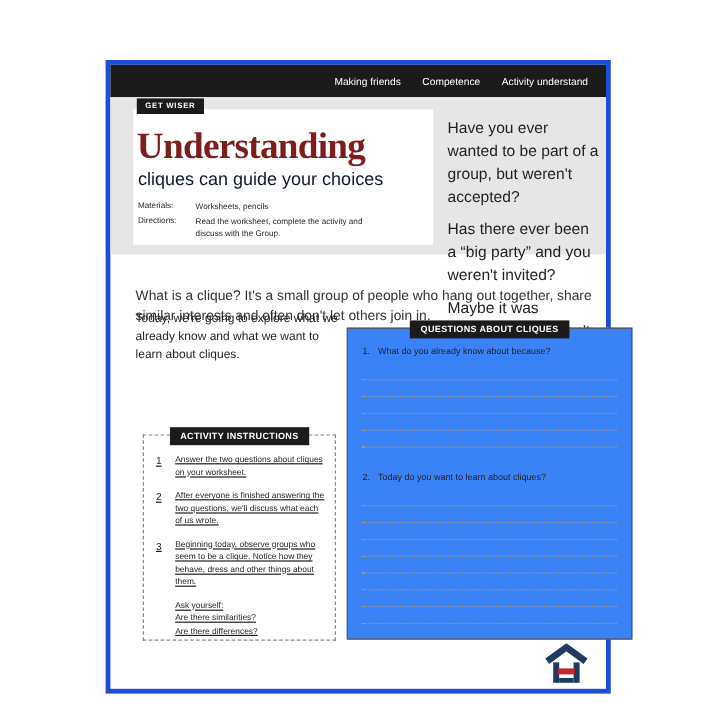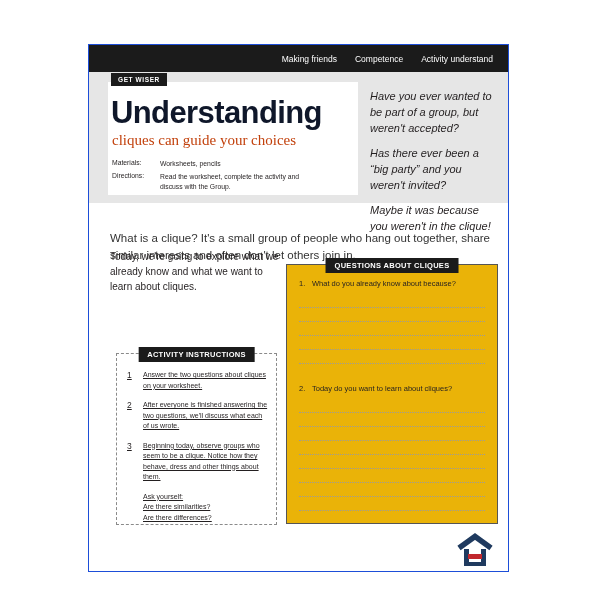--- a/index.html
+++ b/index.html
@@ -5,23 +5,23 @@
   * { box-sizing: border-box; }
   html, body { margin: 0; padding: 0; }
   body {
     width: 600px; height: 600px; position: relative;
     background: #ffffff;
     font-family: "Liberation Sans", "DejaVu Sans", sans-serif;
     color: #231f20;
     -webkit-font-smoothing: antialiased;
   }
   .sheet {
-    position: absolute; left: 88px; top: 44px;
+    position: absolute; left: 88px; top: 50px;
     width: 421px; height: 528px;
-    border: 1px solid #1d4ed8; background: #fff;
+    border: 4px solid #1d4ed8; background: #fff;
   }
   
   .topbar {
     position: absolute; left: 0; top: 0; width: 100%; height: 27px;
     background: #1b1b1b;
     display: flex; align-items: center; justify-content: flex-end;
     gap: 18px; padding-right: 15px;
   }
   .topbar .nav-item { color: #fff; font-size: 8.5px; cursor: pointer; }
   
@@ -35,29 +35,29 @@
   }
   .getwiser {
     position: absolute; left: 22px; top: 1px;
     background: #1b1b1b; color: #fff;
     font-size: 6.5px; font-weight: bold; letter-spacing: 0.6px;
     padding: 3px 7px;
   }
   .title {
     margin: 15px 0 0 3px;
     font-size: 31px; font-weight: 600; letter-spacing: -0.6px;
-    color: #0f172a; line-height: 1;
+    color: #7f1d1d; line-height: 1; font-family: Liberation Serif, serif;
   }
-  .subtitle { margin: 4px 0 0 4px; font-size: 15px; color: #c2410c; font-family: Liberation Serif, serif; }
+  .subtitle { margin: 4px 0 0 4px; font-size: 15px; color: #0f172a; }
   .meta { margin: 10px 0 0 4px; }
   .meta-row { display: flex; margin-bottom: 3px; }
   .meta-label { width: 48px; font-size: 6.8px; flex-shrink: 0; }
   .meta-value { font-size: 6.8px; line-height: 1.5; width: 160px; }
   .side-notes { position: absolute; left: 281px; top: 17px; width: 128px; }
-  .side-notes p { margin: 0 0 9px 0; font-size: 11px; line-height: 1.45; font-style: italic; }
+  .side-notes p { margin: 0 0 9px 0; font-size: 13px; line-height: 1.45; }
   
   .intro {
     position: absolute; left: 21px; top: 167px; width: 385px;
     font-size: 11.5px; line-height: 1.45; color: #333; margin-top: 18px;
   }
   .leftcol { position: absolute; left: 21px; top: 204px; width: 170px; }
   .leftcol p { margin: 0 0 11px 0; font-size: 10px; line-height: 1.5; }
   .activity-box {
     position: absolute; left: 27px; top: 308px; width: 161px; height: 172px;
     border: 1px dashed #8a8a8a;
@@ -69,22 +69,22 @@
     font-size: 7.5px; font-weight: bold; letter-spacing: 0.3px;
     padding: 3px 9px;
   }
   .steps { padding: 16px 8px 0 10px; }
   .step { display: flex; margin-bottom: 9px; }
   .step-num { width: 16px; flex-shrink: 0; font-size: 8.5px; }
   .step-text { font-size: 7px; line-height: 1.5; }
   .ask { padding-left: 26px; margin-top: 2px; }
   .ask div { font-size: 7px; line-height: 1.55; }
   .questions-box {
-    position: absolute; left: 197px; top: 219px; width: 212px; height: 260px;
-    border: 1px solid #555; background: #eab308;
+    position: absolute; left: 197px; top: 219px; width: 238px; height: 260px;
+    border: 1px solid #555; background: #3b82f6;
   }
   .q-inner { padding: 14px 12px 0 12px; }
   .q-label { display: flex; font-size: 7.5px; margin-bottom: 6px; }
   .q-num { width: 13px; flex-shrink: 0; }
   .ans-line { height: 14px; border-bottom: 1px dotted #9a9a9a; }
   .q2-label { margin-top: 20px; }
   .logo {
     position: absolute; right: 14px; bottom: 2px; width: 38px; height: 36px;
   }
 </style>

